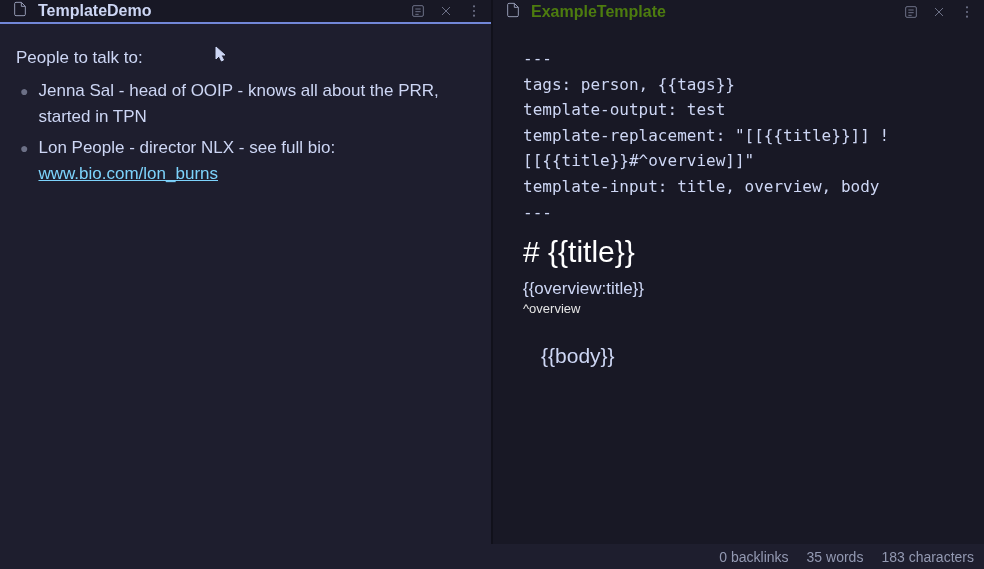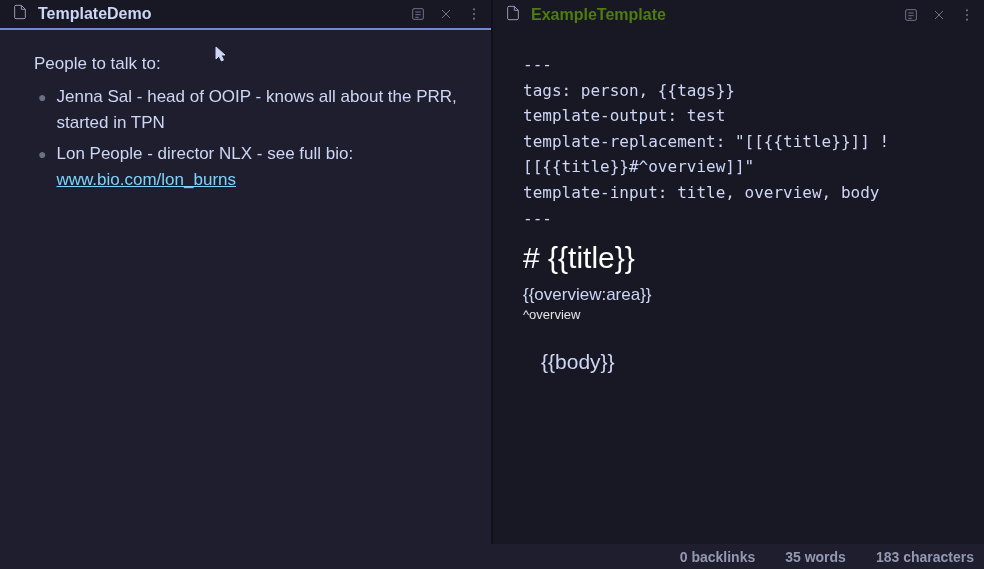--- a/index.html
+++ b/index.html
@@ -17,21 +17,21 @@
     height: 544px;
   }
   .pane {
     flex: 1;
     display: flex;
     flex-direction: column;
     position: relative;
   }
   .pane-left { border-right: 2px solid #11111b; }
   .tab-bar {
-    height: 30px;
+    height: 24px;
     background: #181825;
     display: flex;
     align-items: center;
     padding: 0 8px 0 12px;
     gap: 10px;
   }
   .tab-bar.active { border-bottom: 2px solid #7287d8; }
   .file-icon {
     width: 16px; height: 16px;
     stroke: #9399b2; fill: none; stroke-width: 1.5;
@@ -46,21 +46,21 @@
   .tab-icon-btn {
     width: 18px; height: 18px;
     display: flex; align-items: center; justify-content: center;
     color: #6c7086;
     cursor: pointer;
   }
   .tab-icon-btn svg { width: 16px; height: 16px; stroke: currentColor; fill: none; stroke-width: 1.5; }
   .dots-icon svg { fill: currentColor; stroke: none; }
   .content {
     flex: 1;
-    padding: 24px 24px 0 34px;
+    padding: 24px 24px 0 16px;
     background: #1e1e2e;
     overflow: hidden;
   }
   .content.right { background: #181825; padding: 22px 30px; }
   .heading-line {
     font-size: 17px;
     color: #cdd6f4;
     margin-bottom: 10px;
   }
   .bullet-item {
@@ -115,25 +115,24 @@
     margin-left: 18px;
   }
   .status-bar {
     position: absolute;
     bottom: 0; left: 0; right: 0;
     height: 25px;
     background: #1e1e2e;
     display: flex;
     justify-content: flex-end;
     align-items: center;
-    gap: 30px;
+    gap: 18px;
     padding: 0 10px;
     font-size: 14px;
     color: #9399b2;
-    font-weight: bold;
   }
   .cursor {
     position: absolute;
     top: 46px; left: 215px;
     width: 12px; height: 16px;
     pointer-events: none;
   }
   .cursor svg { stroke: #cdd6f4; fill: #cdd6f4; }
 </style>
 </head>
@@ -219,21 +218,21 @@
       </span>
     </div>
     <div class="content right">
       <div class="mono front-matter">---
 tags: person, {{tags}}
 template-output: test
 template-replacement: "[[{{title}}]] ![[{{title}}#^overview]]"
 template-input: title, overview, body
 ---</div>
       <div class="h1"># {{title}}</div>
-      <div class="overview-line">{{overview:area}}</div>
+      <div class="overview-line">{{overview:title}}</div>
       <div class="blockref">^overview</div>
       <div class="body-line">{{body}}</div>
     </div>
   </div>
 </div>
 
 <div class="status-bar">
   <span>0 backlinks</span>
   <span>35 words</span>
   <span>183 characters</span>

